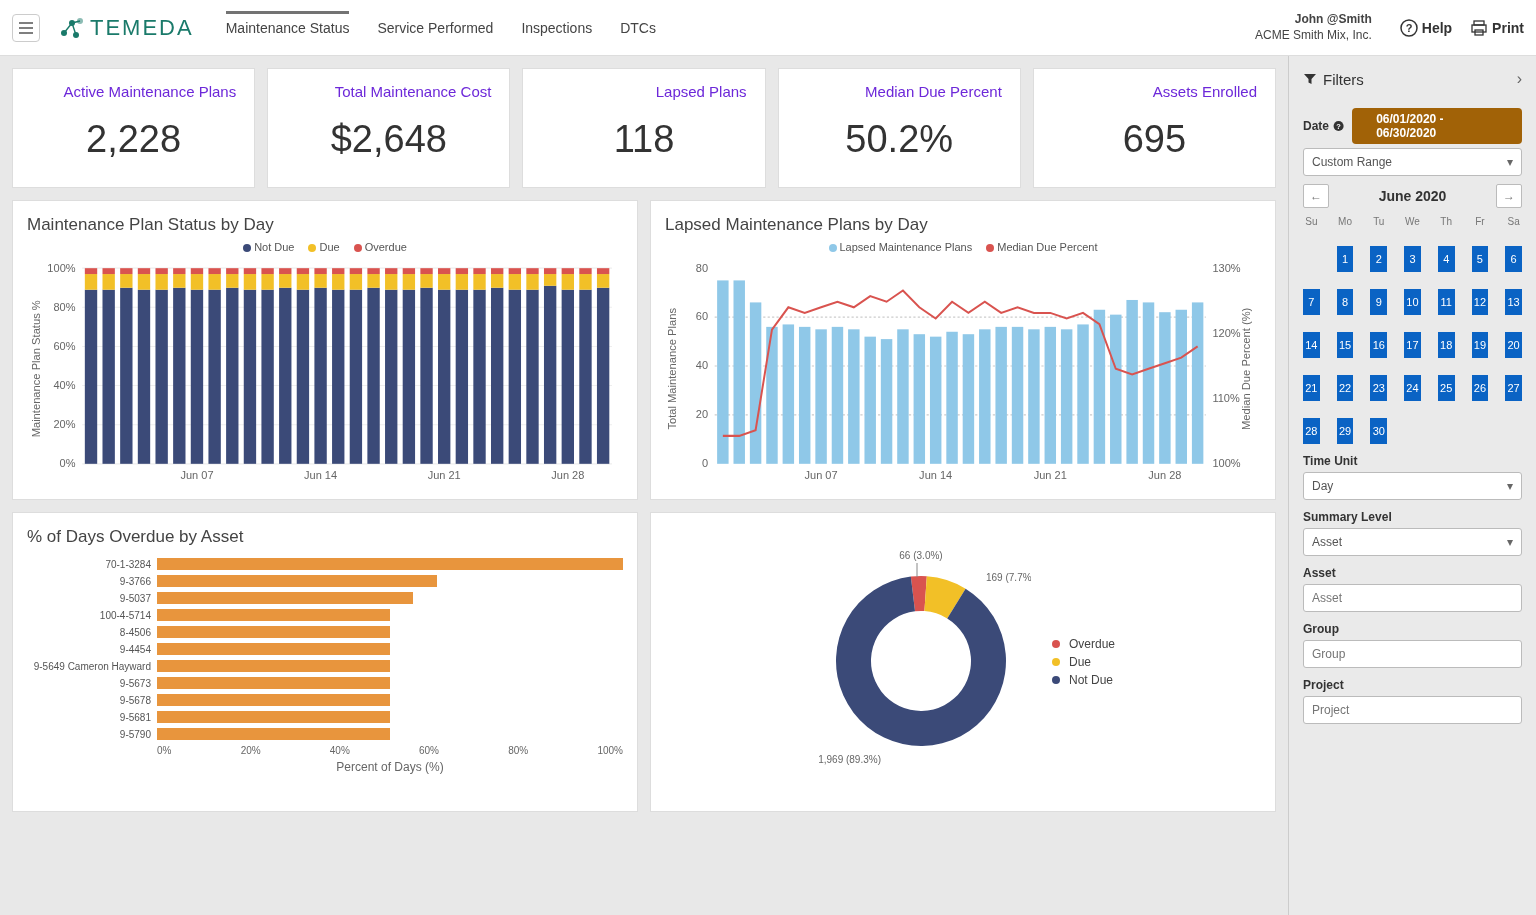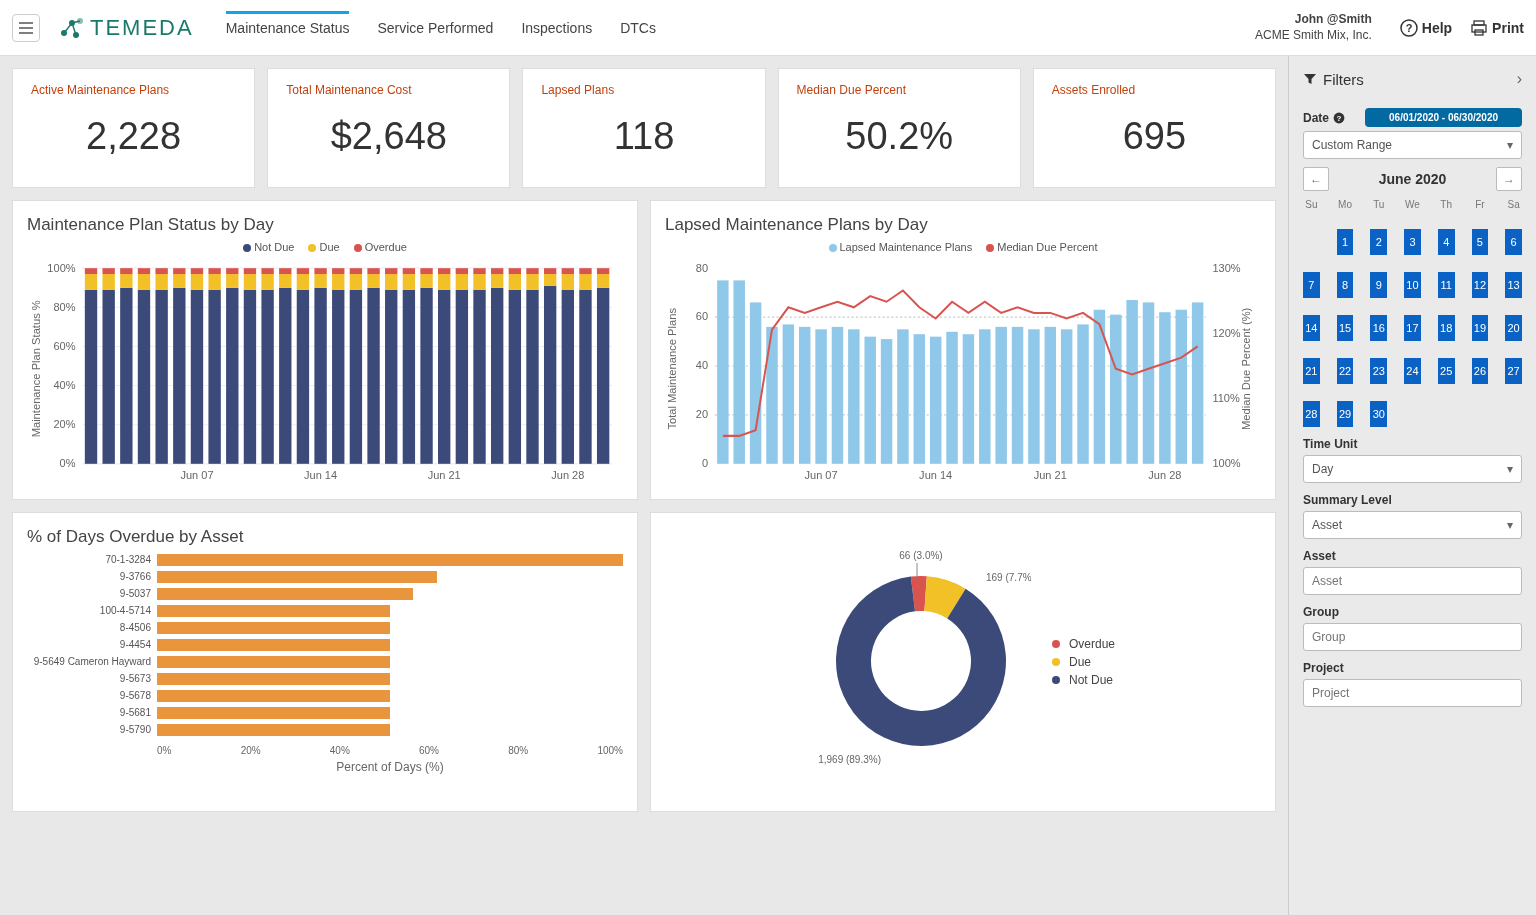--- a/index.html
+++ b/index.html
@@ -2,59 +2,59 @@
 <html><head>
 <meta charset="utf-8">
 <style>
 * { box-sizing: border-box; margin: 0; padding: 0; }
 body { font-family: -apple-system, "Segoe UI", Arial, sans-serif; background: #e8e8e8; color: #333; font-size: 13px; }
 .topbar { height: 56px; background: #fff; border-bottom: 1px solid #ddd; display: flex; align-items: center; padding: 0 12px; gap: 18px; }
 .menu-btn { width: 28px; height: 28px; border: 1px solid #ccc; border-radius: 4px; display: flex; align-items: center; justify-content: center; cursor: pointer; }
 .logo { display: flex; align-items: center; gap: 6px; font-size: 22px; font-weight: 300; letter-spacing: 2px; color: #1a7a6a; }
 .tabs { display: flex; gap: 28px; margin-left: 14px; }
 .tab { font-size: 14px; color: #444; padding: 6px 0; cursor: pointer; }
-.tab.active { border-top: 3px solid #0ea5e9; font-weight: 500; margin-top: -3px; }
+.tab.active { border-top: 3px solid #737373; font-weight: 500; margin-top: -3px; }
 .spacer { flex: 1; }
 .user-block { text-align: right; font-size: 12px; color: #444; line-height: 1.3; margin-right: 10px; }
 .user-block .u1 { font-weight: bold; }
 .top-action { display: flex; align-items: center; gap: 4px; cursor: pointer; font-weight: bold; font-size: 14px; }
 .main { display: flex; height: calc(100vh - 56px); }
 .content { flex: 1; padding: 12px; overflow: auto; }
 .kpis { display: flex; gap: 12px; margin-bottom: 12px; }
 .kpi { flex: 1; background: #fff; border: 1px solid #ddd; padding: 14px 18px; height: 120px; }
-.kpi-title { font-size: 12px; color: #c2410c; font-weight: 300; }
+.kpi-title { font-size: 15px; color: #6d28d9; font-weight: 300; text-align: right; }
 .kpi-value { font-size: 38px; text-align: center; margin-top: 18px; color: #333; font-weight: 300; }
 .row { display: flex; gap: 12px; margin-bottom: 12px; }
 .card { background: #fff; border: 1px solid #ddd; padding: 14px; flex: 1; height: 300px; display: flex; flex-direction: column; }
 .card-title { font-size: 17px; color: #444; margin-bottom: 6px; font-weight: 300; }
 .chart-body { flex: 1; position: relative; }
 .legend { display: flex; justify-content: center; gap: 14px; font-size: 11px; color: #555; margin-bottom: 4px; }
 .dot { width: 8px; height: 8px; border-radius: 50%; display: inline-block; margin-right: 3px; vertical-align: middle; }
 .axis-label { font-size: 10px; fill: #666; }
 .sidebar { width: 248px; background: #eaeaea; border-left: 1px solid #ccc; padding: 10px 14px; overflow: auto; }
 .filters-header { display: flex; align-items: center; justify-content: space-between; font-size: 15px; padding: 4px 0 10px; }
 .filters-header .lbl { display: flex; align-items: center; gap: 6px; font-weight: 400; }
 .field-label { font-size: 12px; font-weight: bold; color: #333; margin: 10px 0 4px; display:flex; align-items:center; gap:4px;}
-.pill { background: #0369a1; color: #fff; border-radius: 4px; padding: 4px 24px; font-size: 10px; font-weight: bold; }
+.pill { background: #a16207; color: #fff; border-radius: 4px; padding: 4px 24px; font-size: 12px; font-weight: bold; }
 .select, .text-input { width: 100%; background: #fff; border: 1px solid #bbb; border-radius: 3px; padding: 6px 8px; font-size: 12px; color: #555; position: relative; }
 .select::after { content: "▾"; position: absolute; right: 8px; top: 6px; color: #666; }
 .calendar { background: transparent; margin-top: 8px; }
 .cal-head { display: flex; align-items: center; justify-content: space-between; margin-bottom: 6px; }
 .cal-nav { width: 26px; height: 24px; border: 1px solid #bbb; background: #fff; display: flex; align-items: center; justify-content: center; cursor: pointer; border-radius: 2px; font-size: 12px; color: #777; }
 .cal-title { font-size: 14px; font-weight: bold; }
 .cal-grid { display: grid; grid-template-columns: repeat(7, 1fr); gap: 17px; }
 .cal-dow { font-size: 10px; text-align: center; color: #777; padding: 2px 0; }
 .cal-day { height: 26px; display: flex; align-items: center; justify-content: center; font-size: 11px; background: #0a63c4; color: #fff; cursor: pointer; }
 .cal-day.empty { background: transparent; }
 
 .donut-wrap { display: flex; align-items: center; justify-content: center; gap: 21px; height: 100%; position:relative; }
 .donut-legend { font-size: 12px; color: #444; }
 .donut-legend div { margin: 4px 0; display:flex; align-items:center; gap:6px;}
 
-.hbar-row { display: flex; align-items: flex-start; height: 16px; margin: 1px 0; font-size: 10px; color: #555; }
+.hbar-row { display: flex; align-items: flex-end; height: 16px; margin: 1px 0; font-size: 10px; color: #555; }
 .hbar-label { width: 130px; text-align: right; padding-right: 6px; }
 .hbar-track { flex: 1; position: relative; height: 12px; }
 .hbar-fill { position: absolute; left: 0; top: 0; bottom: 0; background: #e8953d; }
 .x-ticks { display:flex; margin-left:130px; font-size:10px; color:#666; justify-content:space-between; padding:4px 0;}
 </style>
 </head>
 <body>
 
 <div class="topbar">
   <div class="menu-btn">

